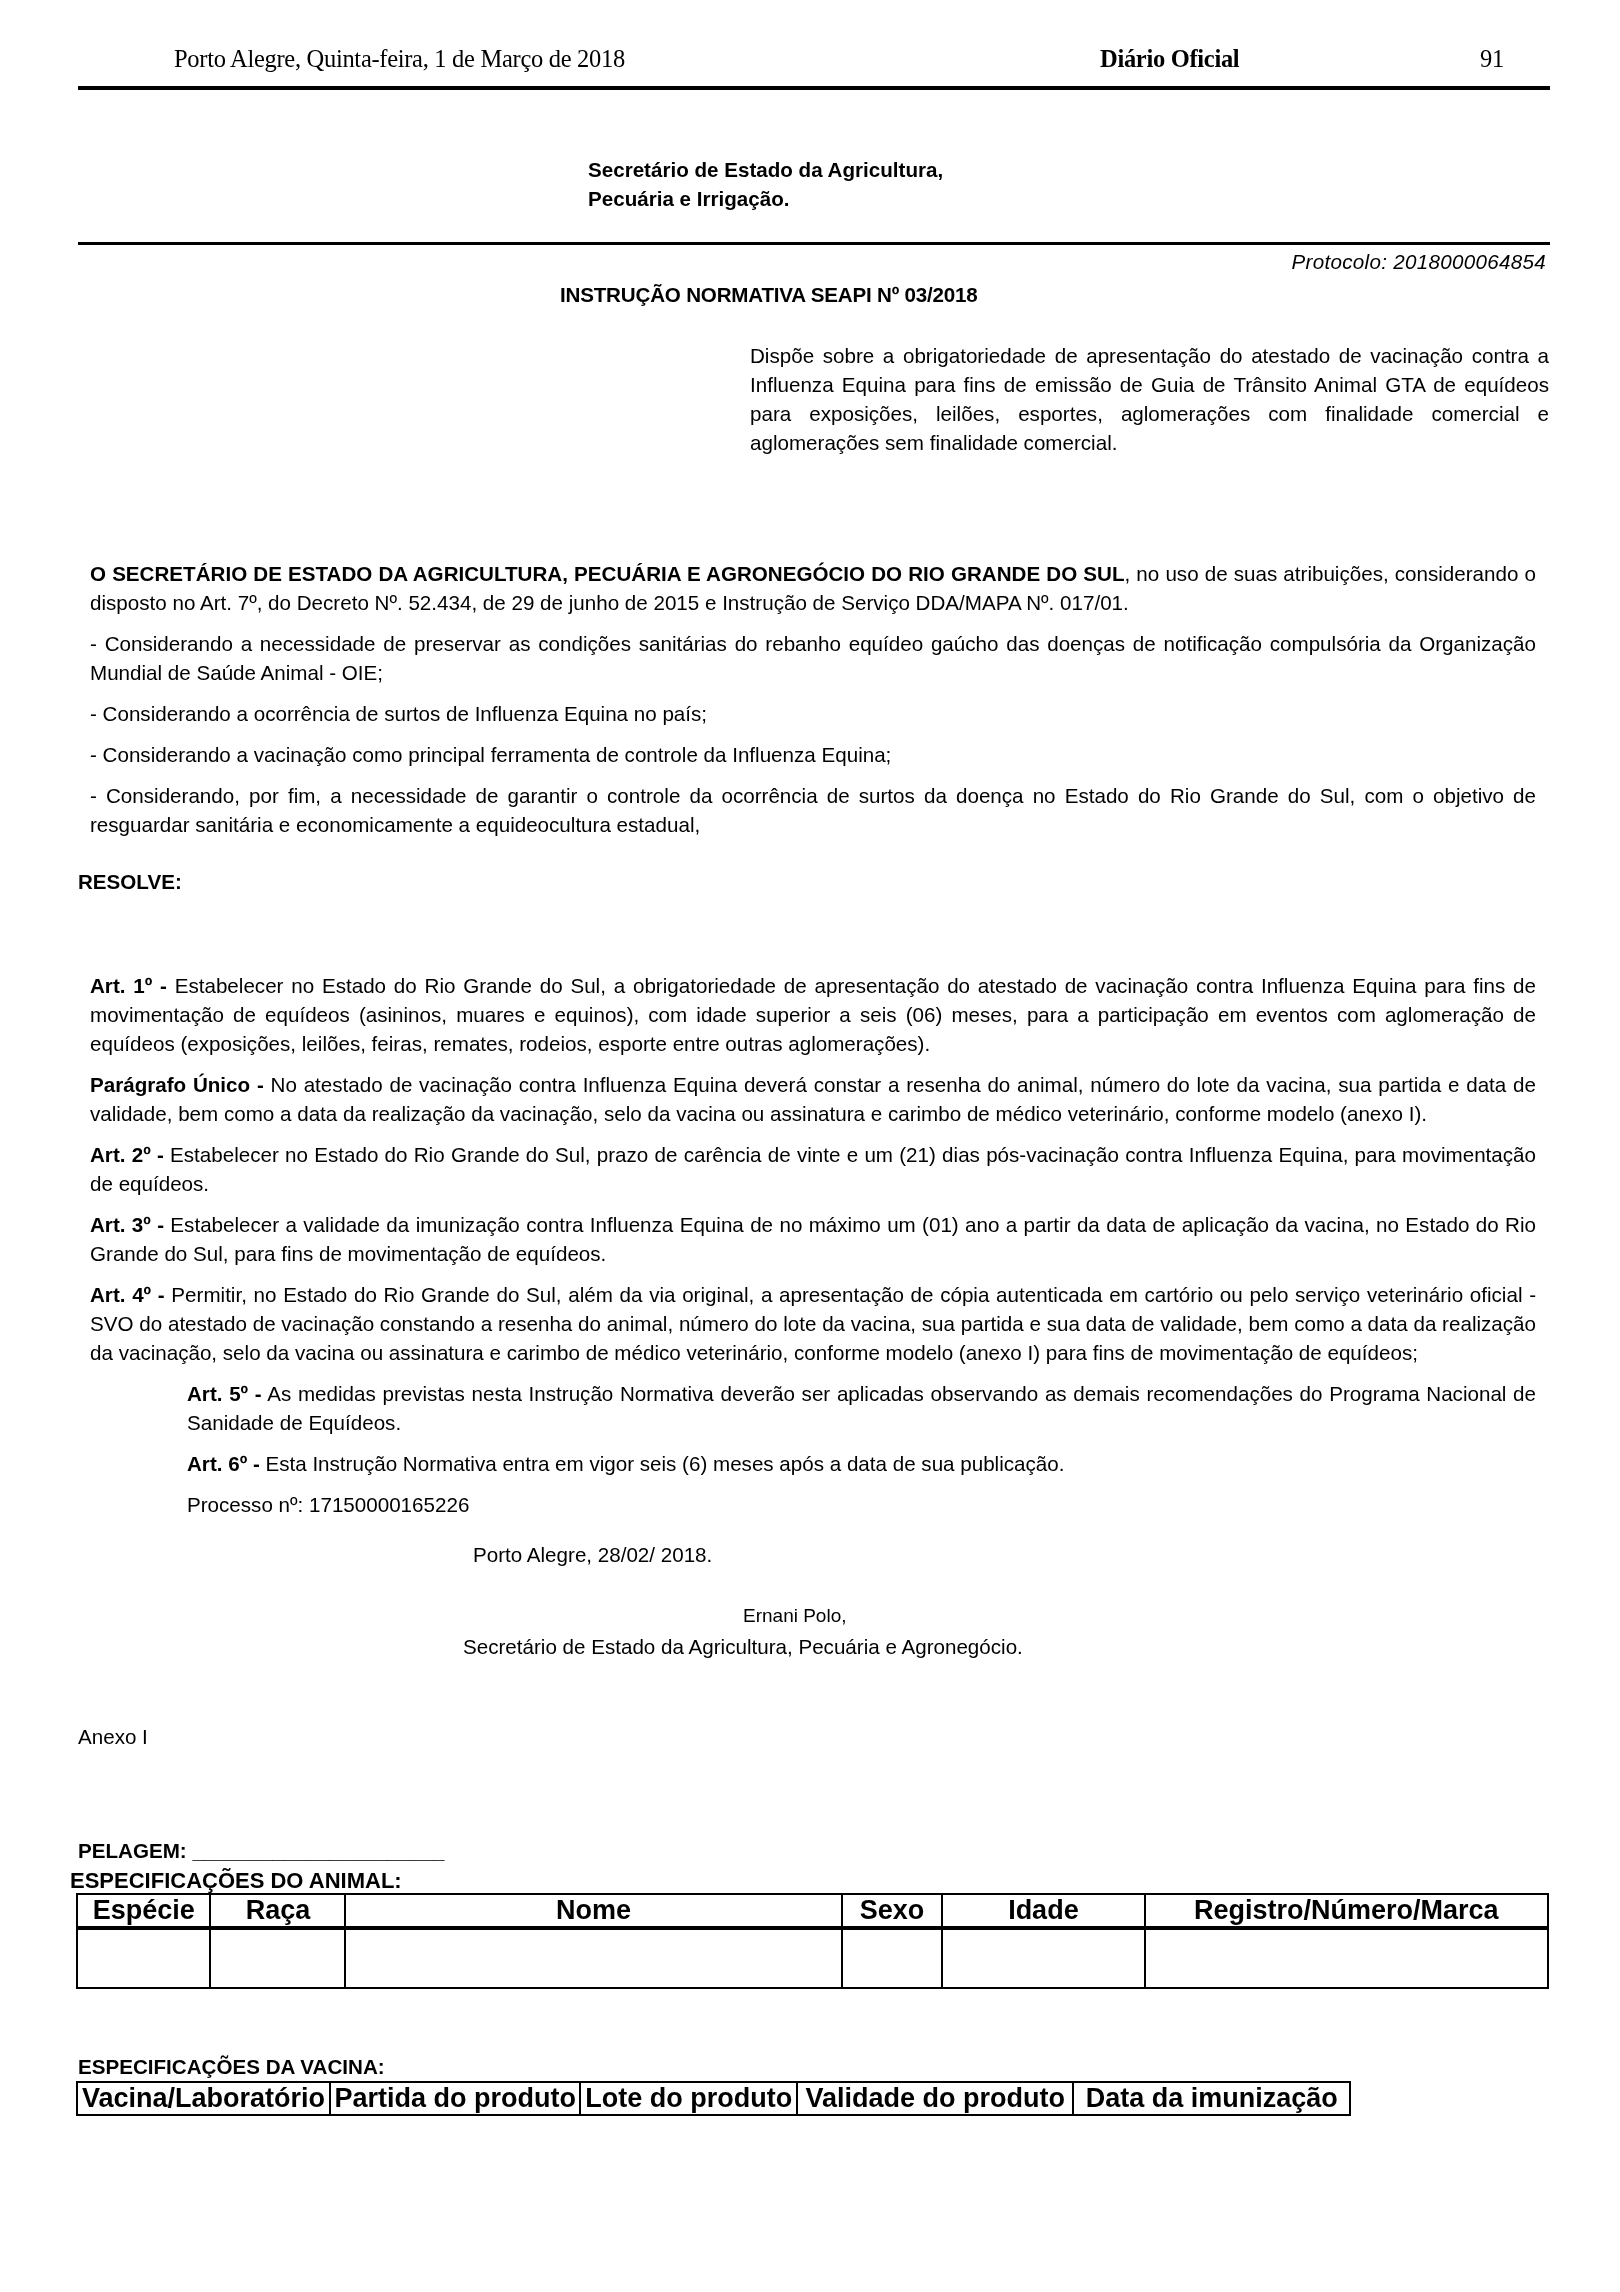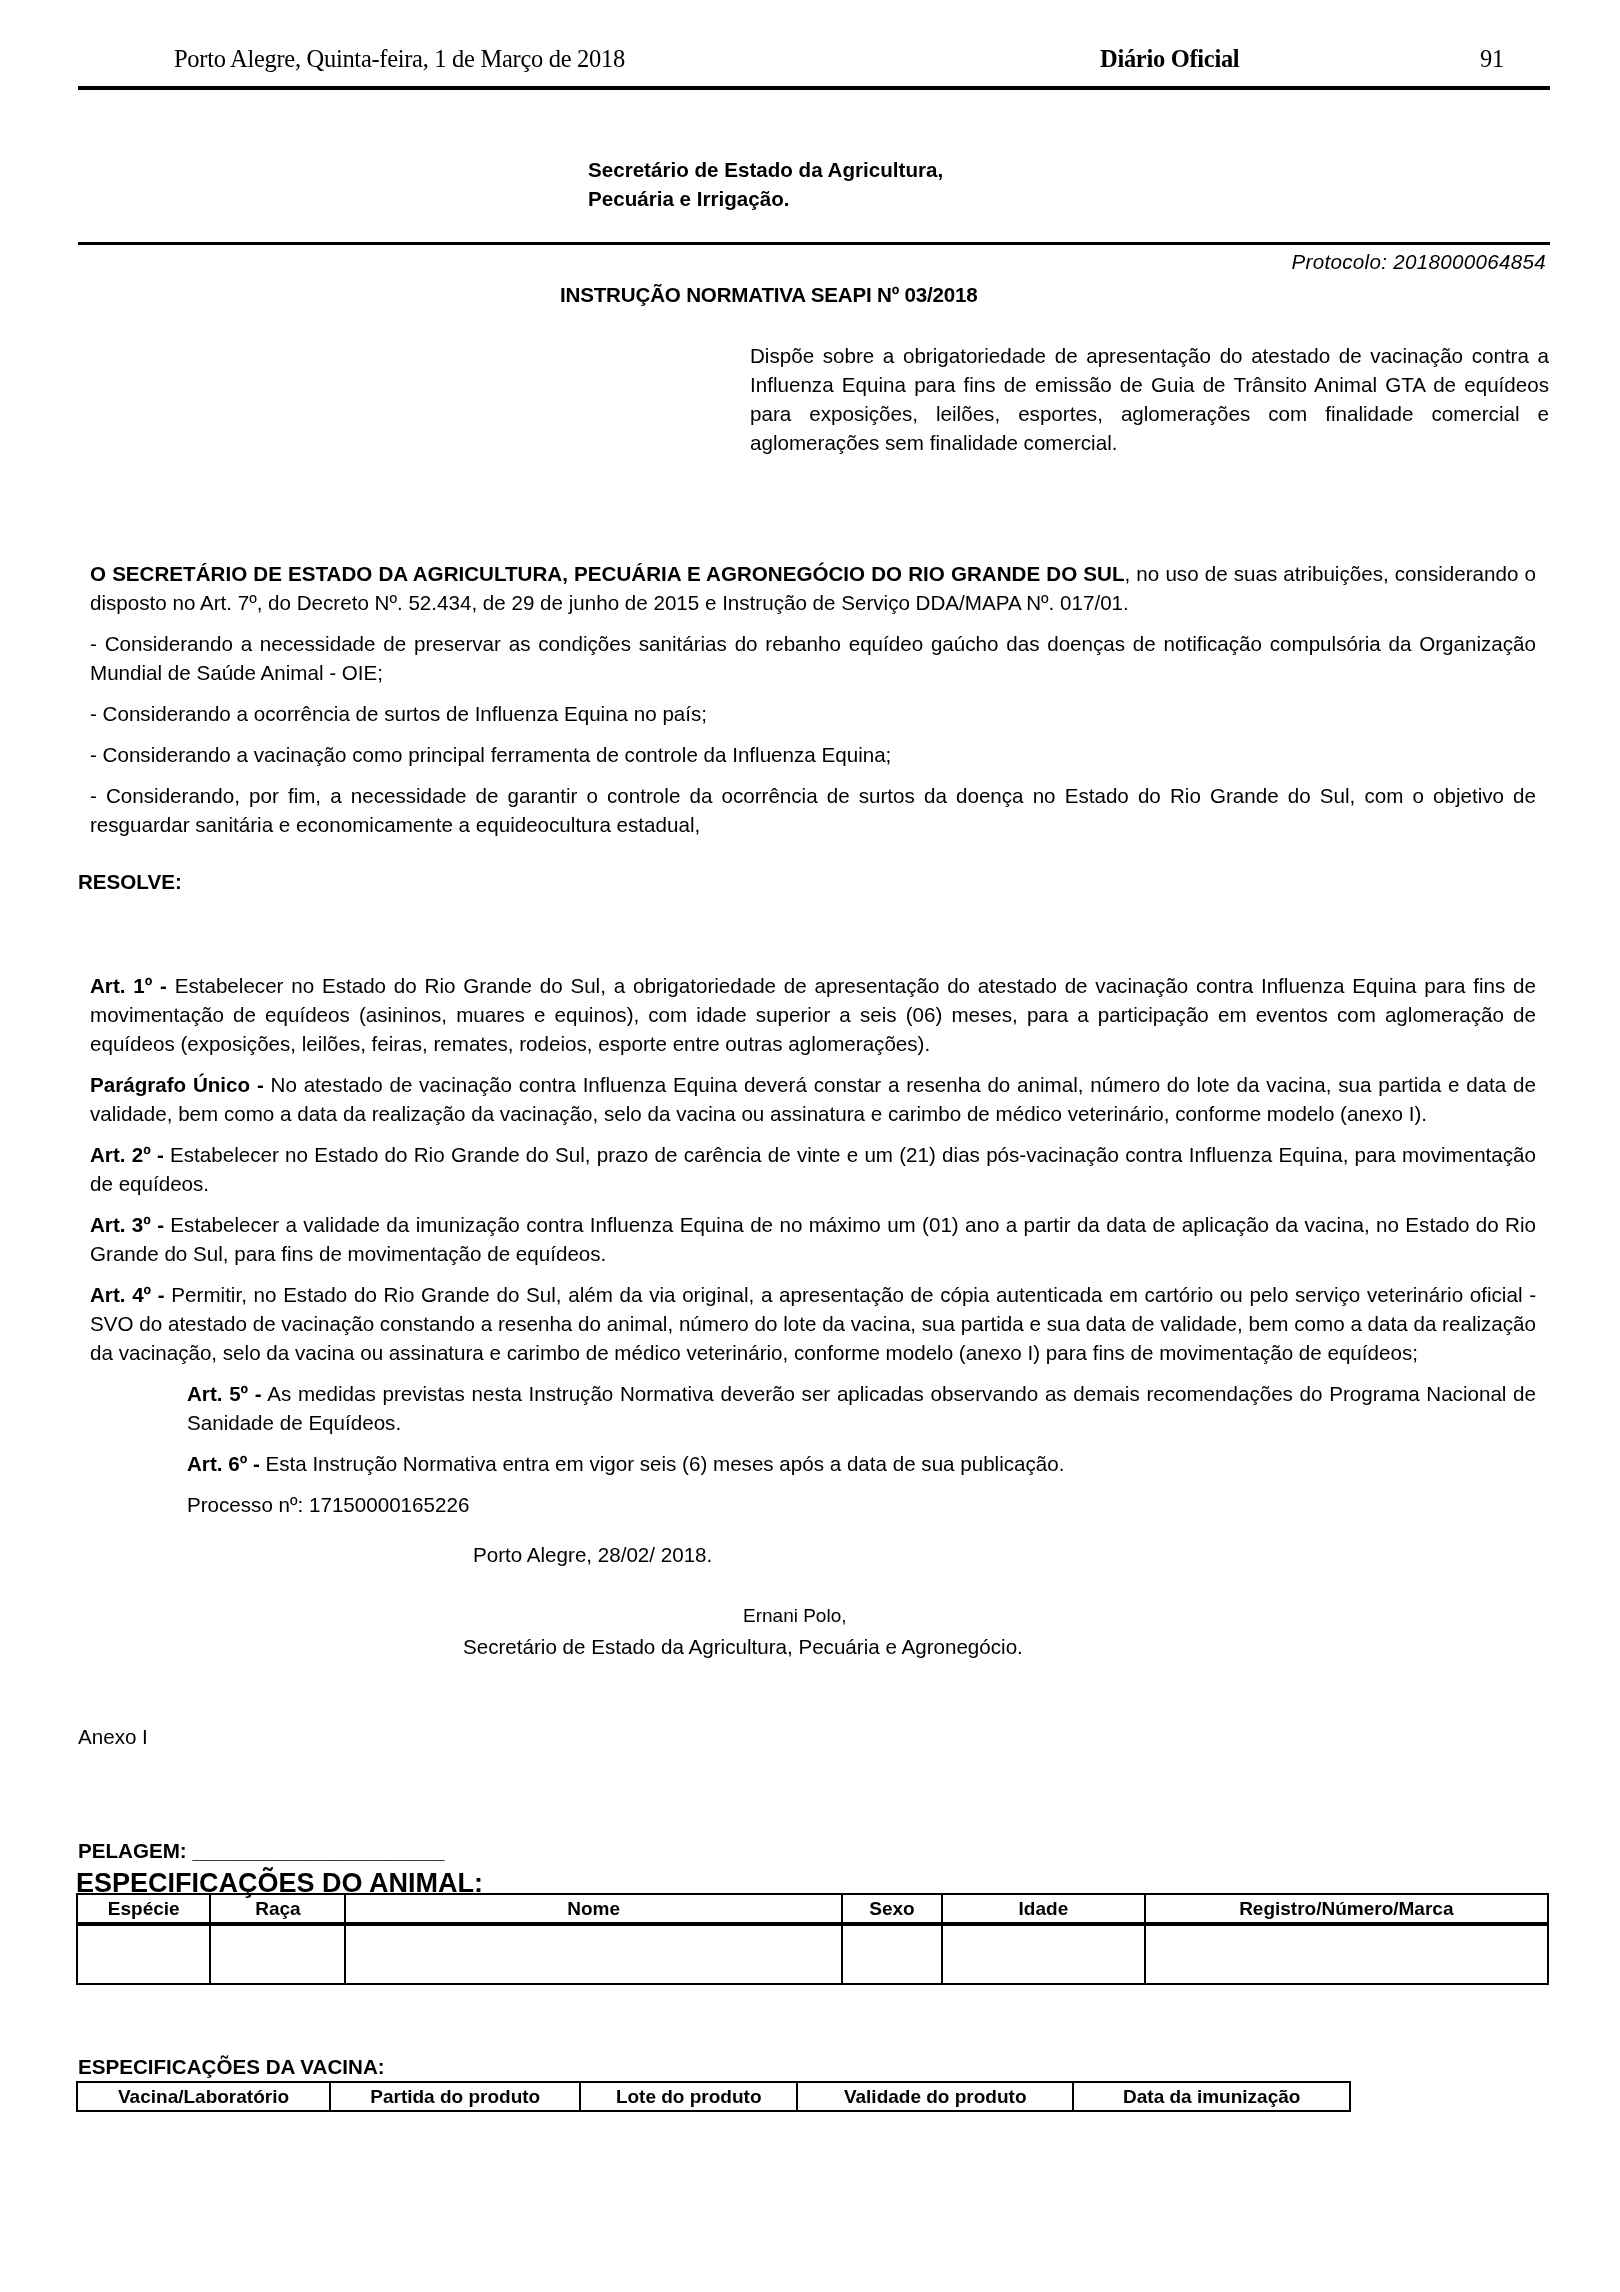--- a/index.html
+++ b/index.html
@@ -42,25 +42,25 @@
   .resolve { top: 870px; left: 78px; font-size: 20.6px; font-weight: bold; }
   .artigos { top: 959px; }
 
   .local-data { top: 1543px; left: 473px; font-size: 20.6px; }
   .sig-name { top: 1605px; left: 743px; font-size: 19px; }
   .sig-role { top: 1635px; left: 463px; font-size: 20.6px; }
 
   .anexo { top: 1725px; left: 78px; font-size: 20.6px; }
 
   .pelagem { top: 1839px; left: 78px; font-size: 20.6px; font-weight: bold; }
-  .spec-title { top: 1868px; left: 76px; font-size: 27px; font-weight: bold; }
+  .spec-title { top: 1868px; left: 70px; font-size: 22px; font-weight: bold; }
 
   table.form {
     position: absolute; border-collapse: collapse; table-layout: fixed;
-    font-size: 19px; font-weight: bold;
+    font-size: 27px; font-weight: bold;
   }
   table.form th, table.form td {
     border: 2.9px solid #000; padding: 0; text-align: center;
   }
   table.form th { height: 27.4px; font-weight: bold; }
   table.animal { top: 1893px; left: 76px; width: 1473px; }
   table.animal thead th { border-bottom-width: 4.9px; }
   table.animal td { height: 57px; }
   table.vacina { top: 2081px; left: 76px; width: 1275px; }
 

